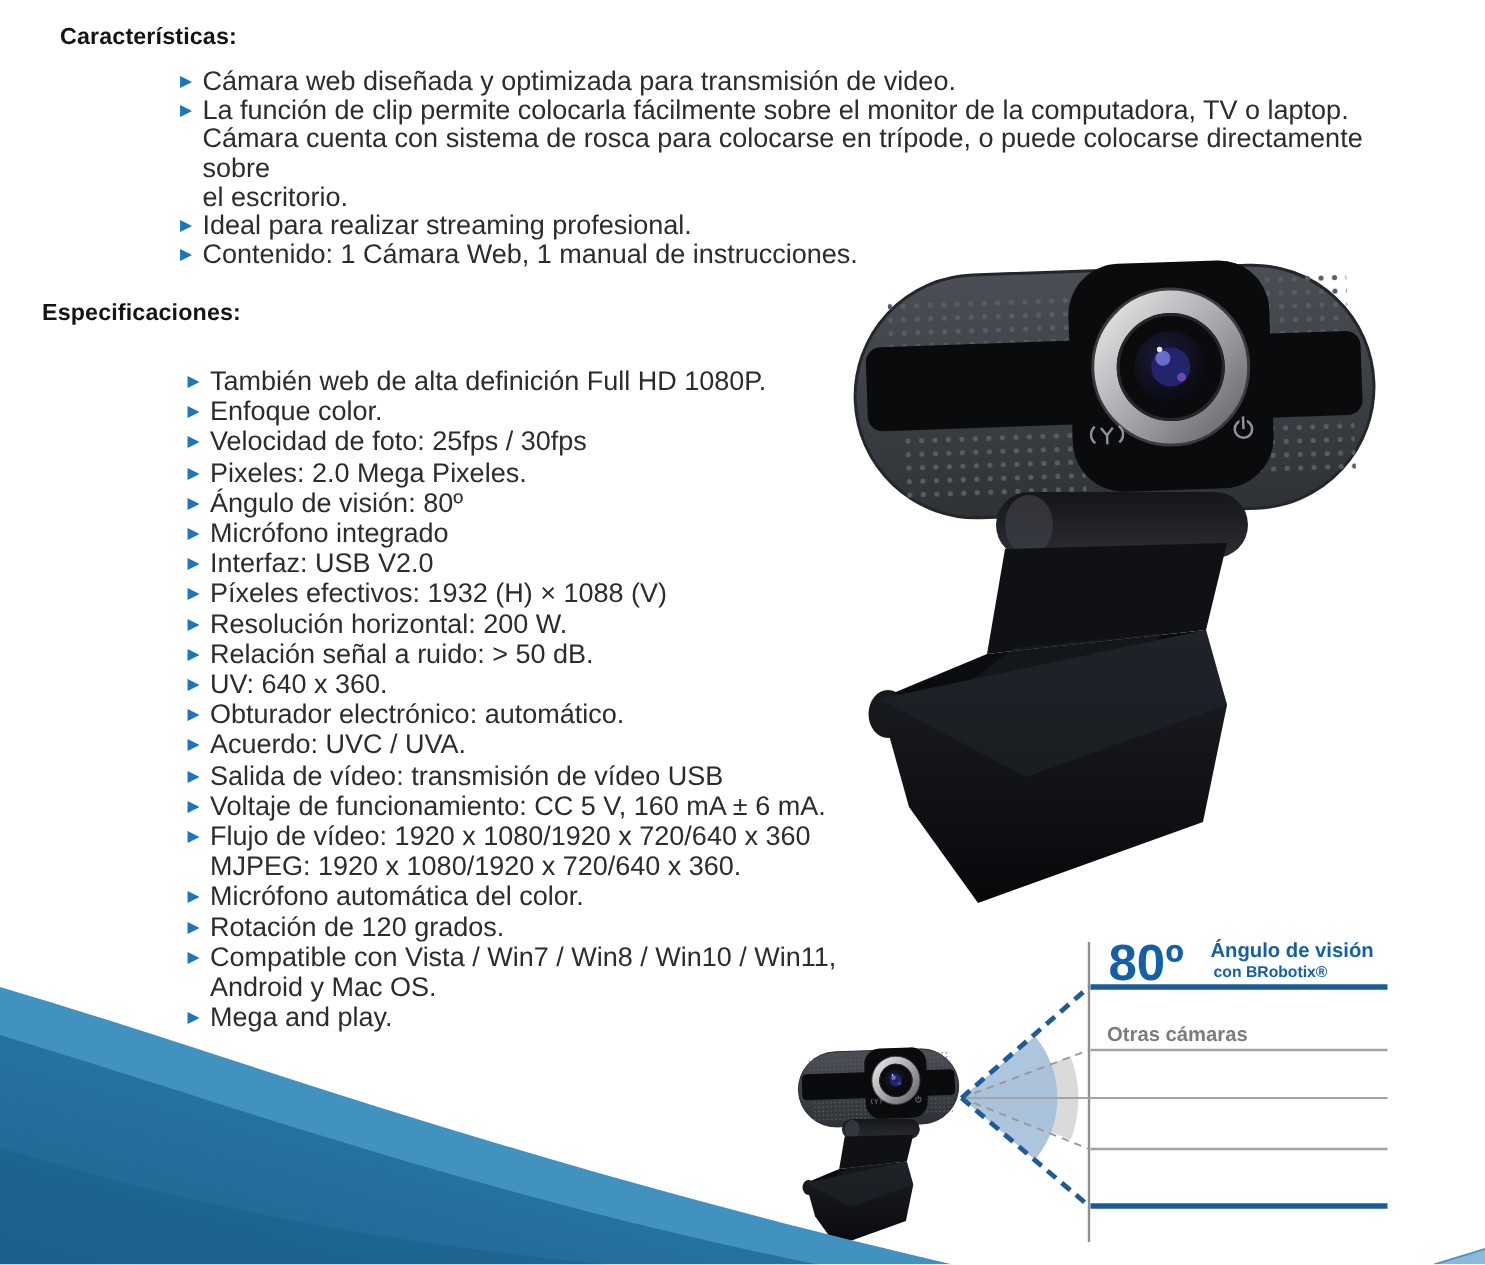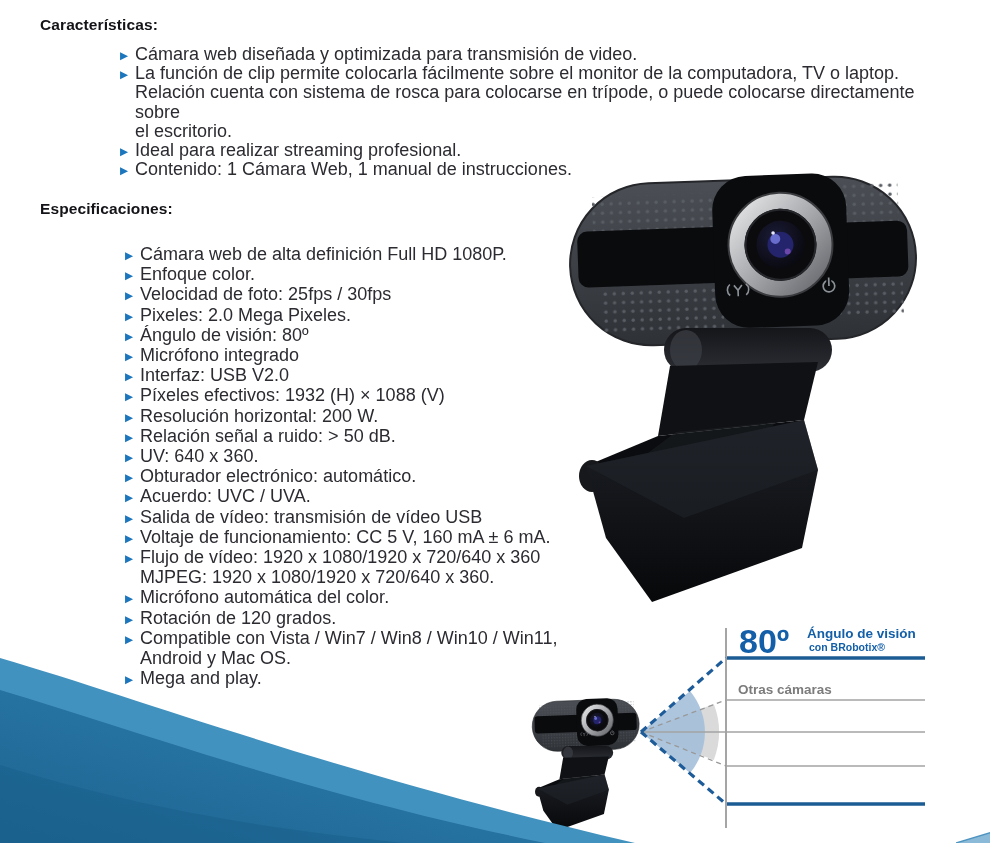--- a/index.html
+++ b/index.html
@@ -15,21 +15,21 @@
   ul.blist li{display:flex;align-items:flex-start;}
   .features-list li{line-height:19.2px;}
   .specs-list li{line-height:20.2px;}
   .blt{
     flex:none;width:15px;font-size:10.5px;color:#1c76bd;line-height:inherit;
     transform:translateY(0.5px);
   }
   .txt{flex:1;font-size:18px;white-space:pre-line;}
   .features-title{left:40px;top:16px;}
   .features-list{left:120px;top:45px;width:812px;}
-  .specs-title{left:40px;top:200px;}
+  .specs-title{left:28px;top:200px;}
   .specs-list{left:125px;top:244px;width:452px;}
   .webcam-main{left:566px;top:170px;width:356px;height:436px;}
   .webcam-small{left:531px;top:697px;width:110px;height:135px;}
   .diagram{left:530px;top:612px;width:460px;height:228px;}
   .swoosh{left:0;top:650px;width:648px;height:193px;}
   .corner{right:0;bottom:0;width:46px;height:15px;}
   svg text{font-family:"Liberation Sans",sans-serif;}
 </style>
 </head>
 <body>
@@ -38,38 +38,38 @@
 
   <h2 class="abs sec-title features-title">Características:</h2>
   <ul class="abs blist features-list">
     <li>
       <span class="blt">▶</span>
       <span class="txt">Cámara web diseñada y optimizada para transmisión de video.</span>
       </li>
     <li>
       <span class="blt">▶</span>
       <span class="txt">La función de clip permite colocarla fácilmente sobre el monitor de la computadora, TV o laptop.
-Relación cuenta con sistema de rosca para colocarse en trípode, o puede colocarse directamente sobre
+Cámara cuenta con sistema de rosca para colocarse en trípode, o puede colocarse directamente sobre
 el escritorio.</span>
       </li>
     <li>
       <span class="blt">▶</span>
       <span class="txt">Ideal para realizar streaming profesional.</span>
       </li>
     <li>
       <span class="blt">▶</span>
       <span class="txt">Contenido: 1 Cámara Web, 1 manual de instrucciones.</span>
       </li>
   </ul>
 
   <h2 class="abs sec-title specs-title">Especificaciones:</h2>
   <ul class="abs blist specs-list">
     <li>
         <span class="blt">▶</span>
-        <span class="txt">Cámara web de alta definición Full HD 1080P.</span>
+        <span class="txt">También web de alta definición Full HD 1080P.</span>
       </li>
     <li>
         <span class="blt">▶</span>
         <span class="txt">Enfoque color.</span>
       </li>
     <li>
         <span class="blt">▶</span>
         <span class="txt">Velocidad de foto: 25fps / 30fps</span>
       </li>
     <li>

